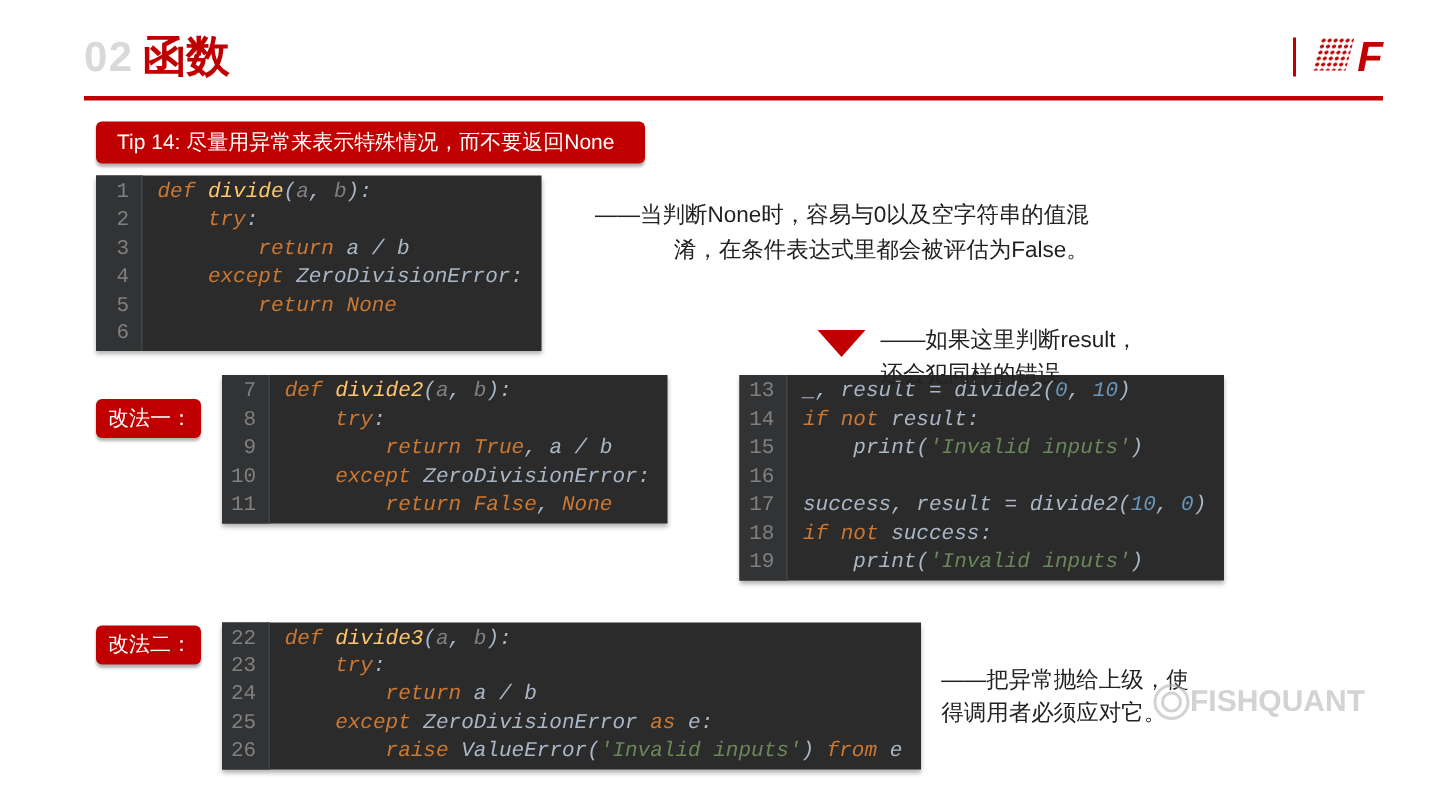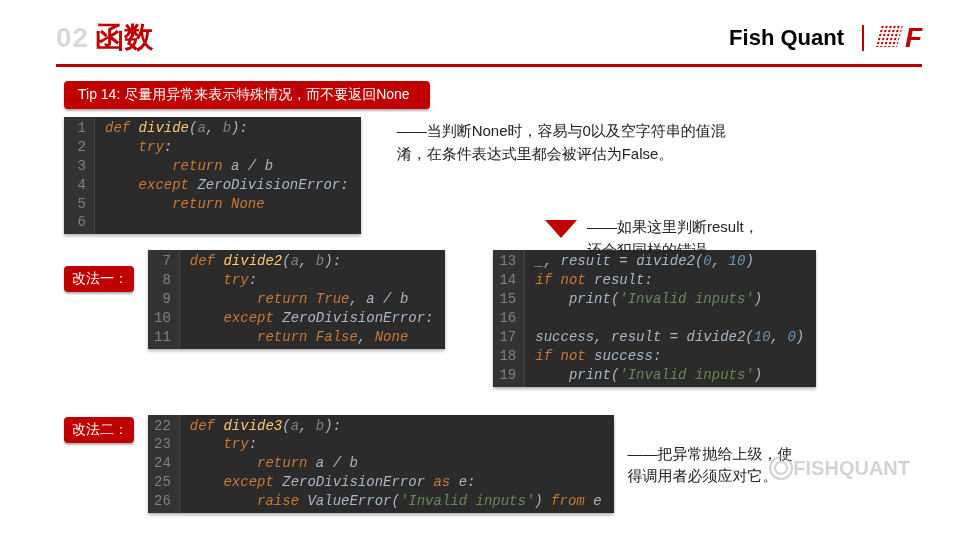--- a/index.html
+++ b/index.html
@@ -131,21 +131,20 @@
 
 <div class="page">
 
   
   <div class="header">
     <div class="header-left">
       <span class="chapter-num">02</span>
       <span class="chapter-title">函数</span>
     </div>
     <div class="header-right">
-      <span class="brand-text">Fish Quant</span>
       <div class="header-divider"></div>
       <div class="logo-box">
         <div class="logo-dots"></div>
         <span class="logo-f">F</span>
       </div>
     </div>
   </div>
 
   
   <div class="tip-bar">Tip 14: 尽量用异常来表示特殊情况，而不要返回None</div>
@@ -161,21 +160,21 @@
         <div>5</div>
         <div>6</div>
       </div>
       <div class="code"><span class="it"><span class="kw">def </span><span class="fn">divide</span><span>(</span><span class="par">a</span><span>, </span><span class="par">b</span><span>):</span></span>
     <span class="it"><span class="kw">try</span><span>:</span></span>
         <span class="it"><span class="kw">return </span><span>a</span><span> / </span><span>b</span></span>
     <span class="it"><span class="kw">except </span><span>ZeroDivisionError</span><span>:</span></span>
         <span class="it"><span class="kw">return </span><span class="kw">None</span></span>
 </div>
     </div>
-    <div class="note-text" style="margin-top:3px;">
+    <div class="note-text" style="margin-top:16px;text-align:right;">
       <div>——当判断None时，容易与0以及空字符串的值混</div>
       <div>淆，在条件表达式里都会被评估为False。</div>
     </div>
   </div>
 
   
   <div style="position:absolute; left:545px; top:216px; display:flex; align-items:flex-start;">
     <div class="arrow-down" style="margin-top:4px;"></div>
     <div class="note-text">
       <div>——如果这里判断result，</div>

